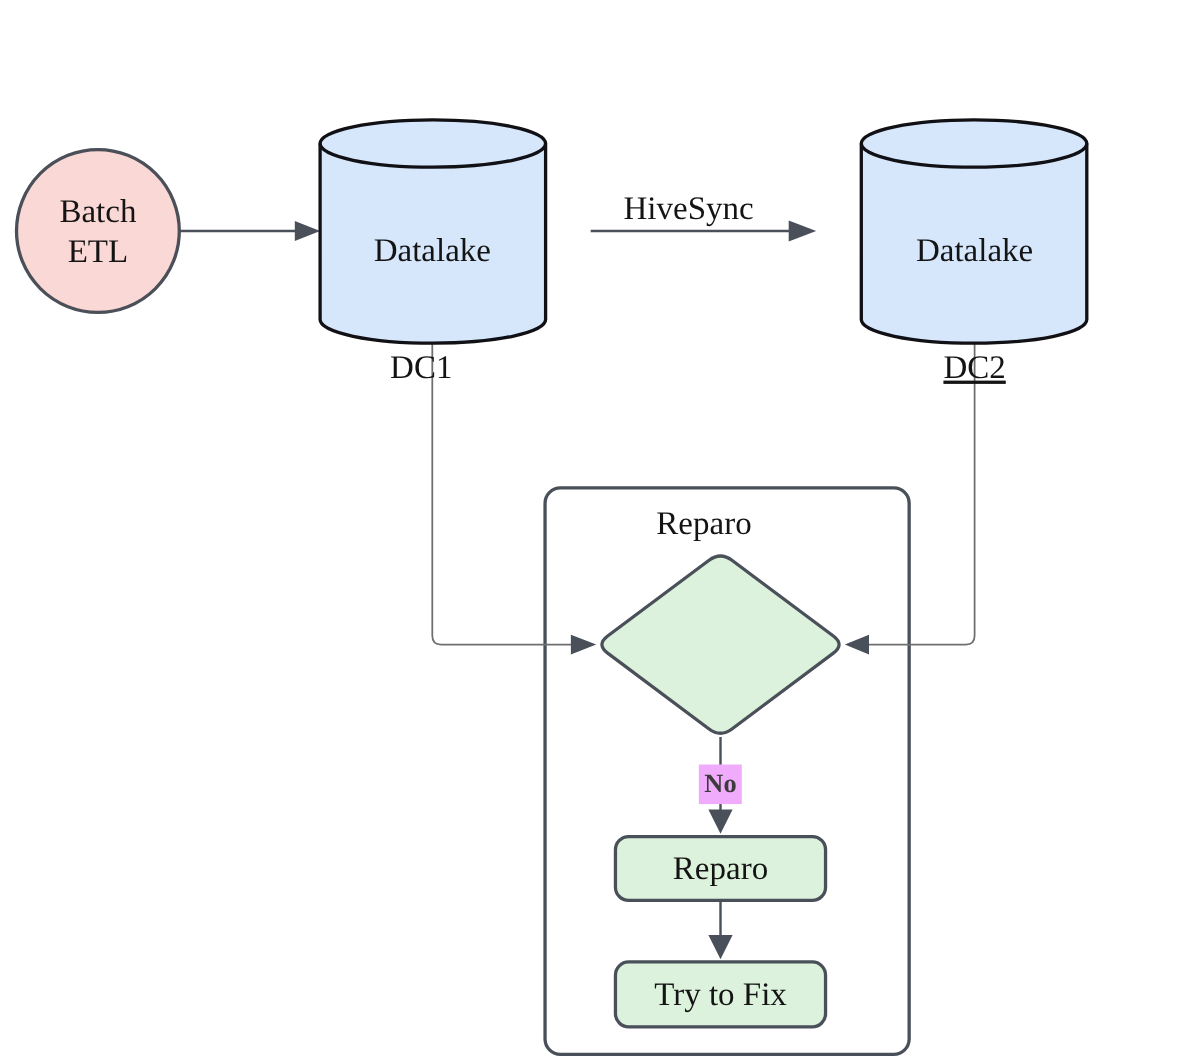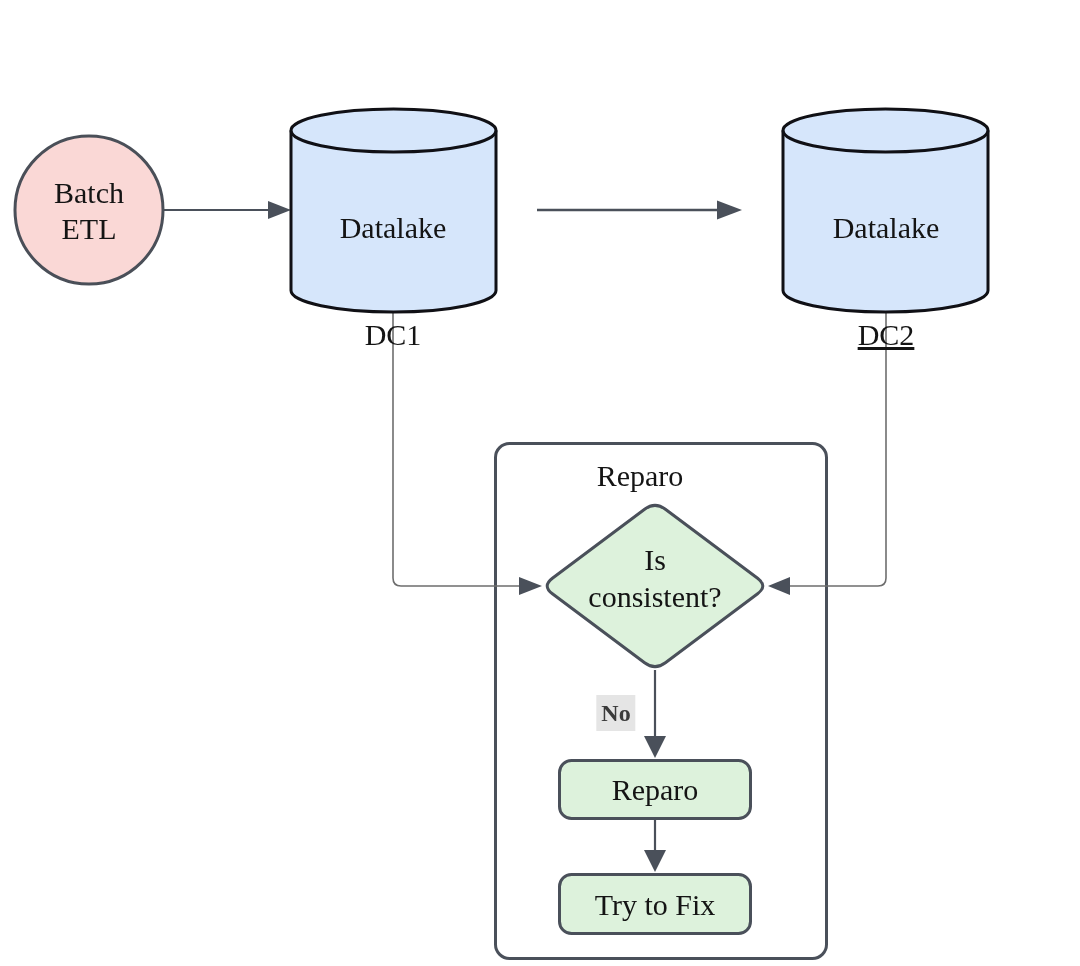--- a/index.html
+++ b/index.html
@@ -17,27 +17,27 @@
     transform:translate(-50%,-50%);
     font-family:"Liberation Serif", serif;
     font-size:30px;
     color:#141414;
     text-align:center;
     white-space:nowrap;
     line-height:36px;
   }
   .lbl-batch    { left:89px;  top:167px; }
   .lbl-dl1      { left:393px; top:184px; }
-  .lbl-dc1      { left:393px; top:291px;font-family:Liberation Serif, serif; }
+  .lbl-dc1      { left:383px; top:291px;font-family:Liberation Serif, serif; }
   .lbl-hivesync { left:626px; top:146px; }
   .lbl-dl2      { left:886px; top:184px; }
   .lbl-dc2      { left:886px; top:291px;text-decoration:underline; }
   .lbl-reparo   { left:640px; top:432px; }
   .lbl-decision { left:655px; top:534px; line-height:37px; }
-  .lbl-no       { left:616px; top:669px; font-size:24px; font-weight:bold; background:#e5e5e5; padding:0 5px; color:#3b3b3b; }
+  .lbl-no       { left:655px; top:669px; font-size:24px; font-weight:bold; background:#f0abfc; padding:0 5px; color:#3b3b3b; }
   .lbl-alert    { left:655px; top:746px; }
   .lbl-fix      { left:655px; top:861px; }
 </style>
 </head>
 <body>
 
 <div class="canvas">
 
   <svg width="1080" height="966" viewBox="0 0 1080 966">
 
@@ -82,29 +82,26 @@
   </svg>
 
   <div class="lbl lbl-batch">
     <span>Batch</span><br>
     <span>ETL</span>
   </div>
 
   <div class="lbl lbl-dl1">Datalake</div>
   <div class="lbl lbl-dc1">DC1</div>
 
+  <div class="lbl lbl-hivesync">HiveSync</div>
 
   <div class="lbl lbl-dl2">Datalake</div>
   <div class="lbl lbl-dc2">DC2</div>
 
   <div class="lbl lbl-reparo">Reparo</div>
 
-  <div class="lbl lbl-decision">
-    <span>Is</span><br>
-    <span>consistent?</span>
-  </div>
 
   <div class="lbl lbl-no">No</div>
 
   <div class="lbl lbl-alert">Reparo</div>
   <div class="lbl lbl-fix">Try to Fix</div>
 
 </div>
 
 </body></html>

